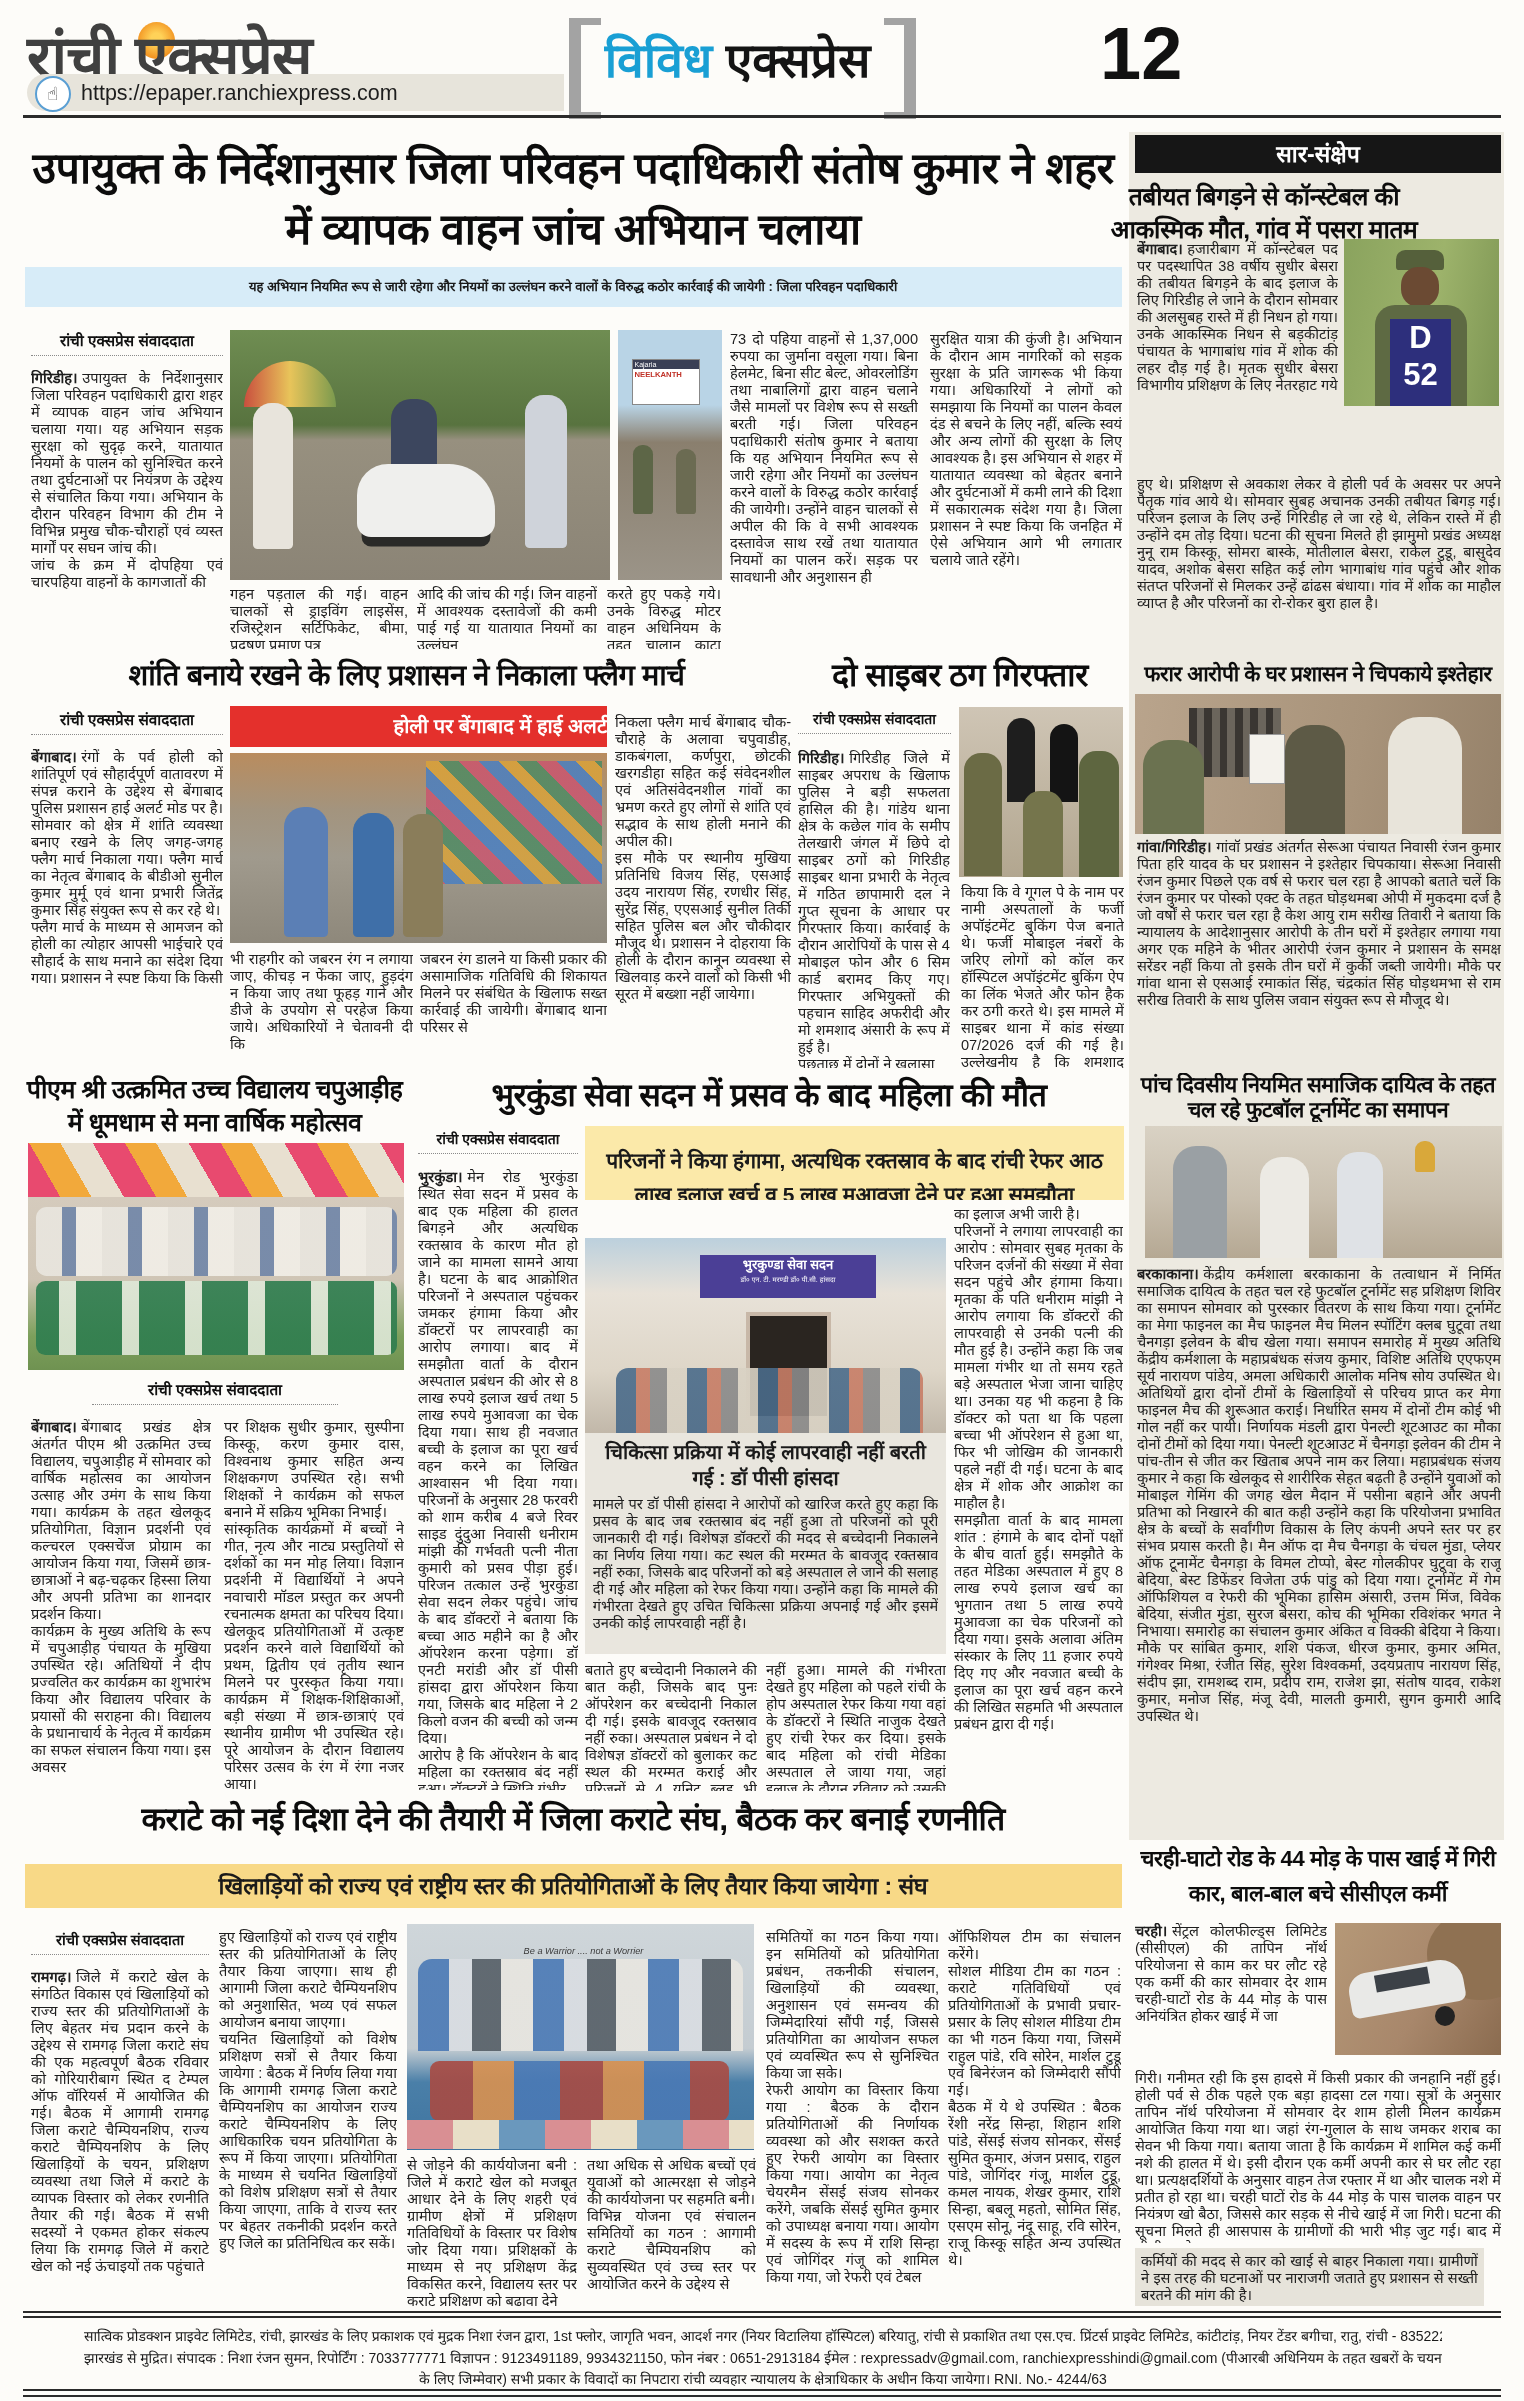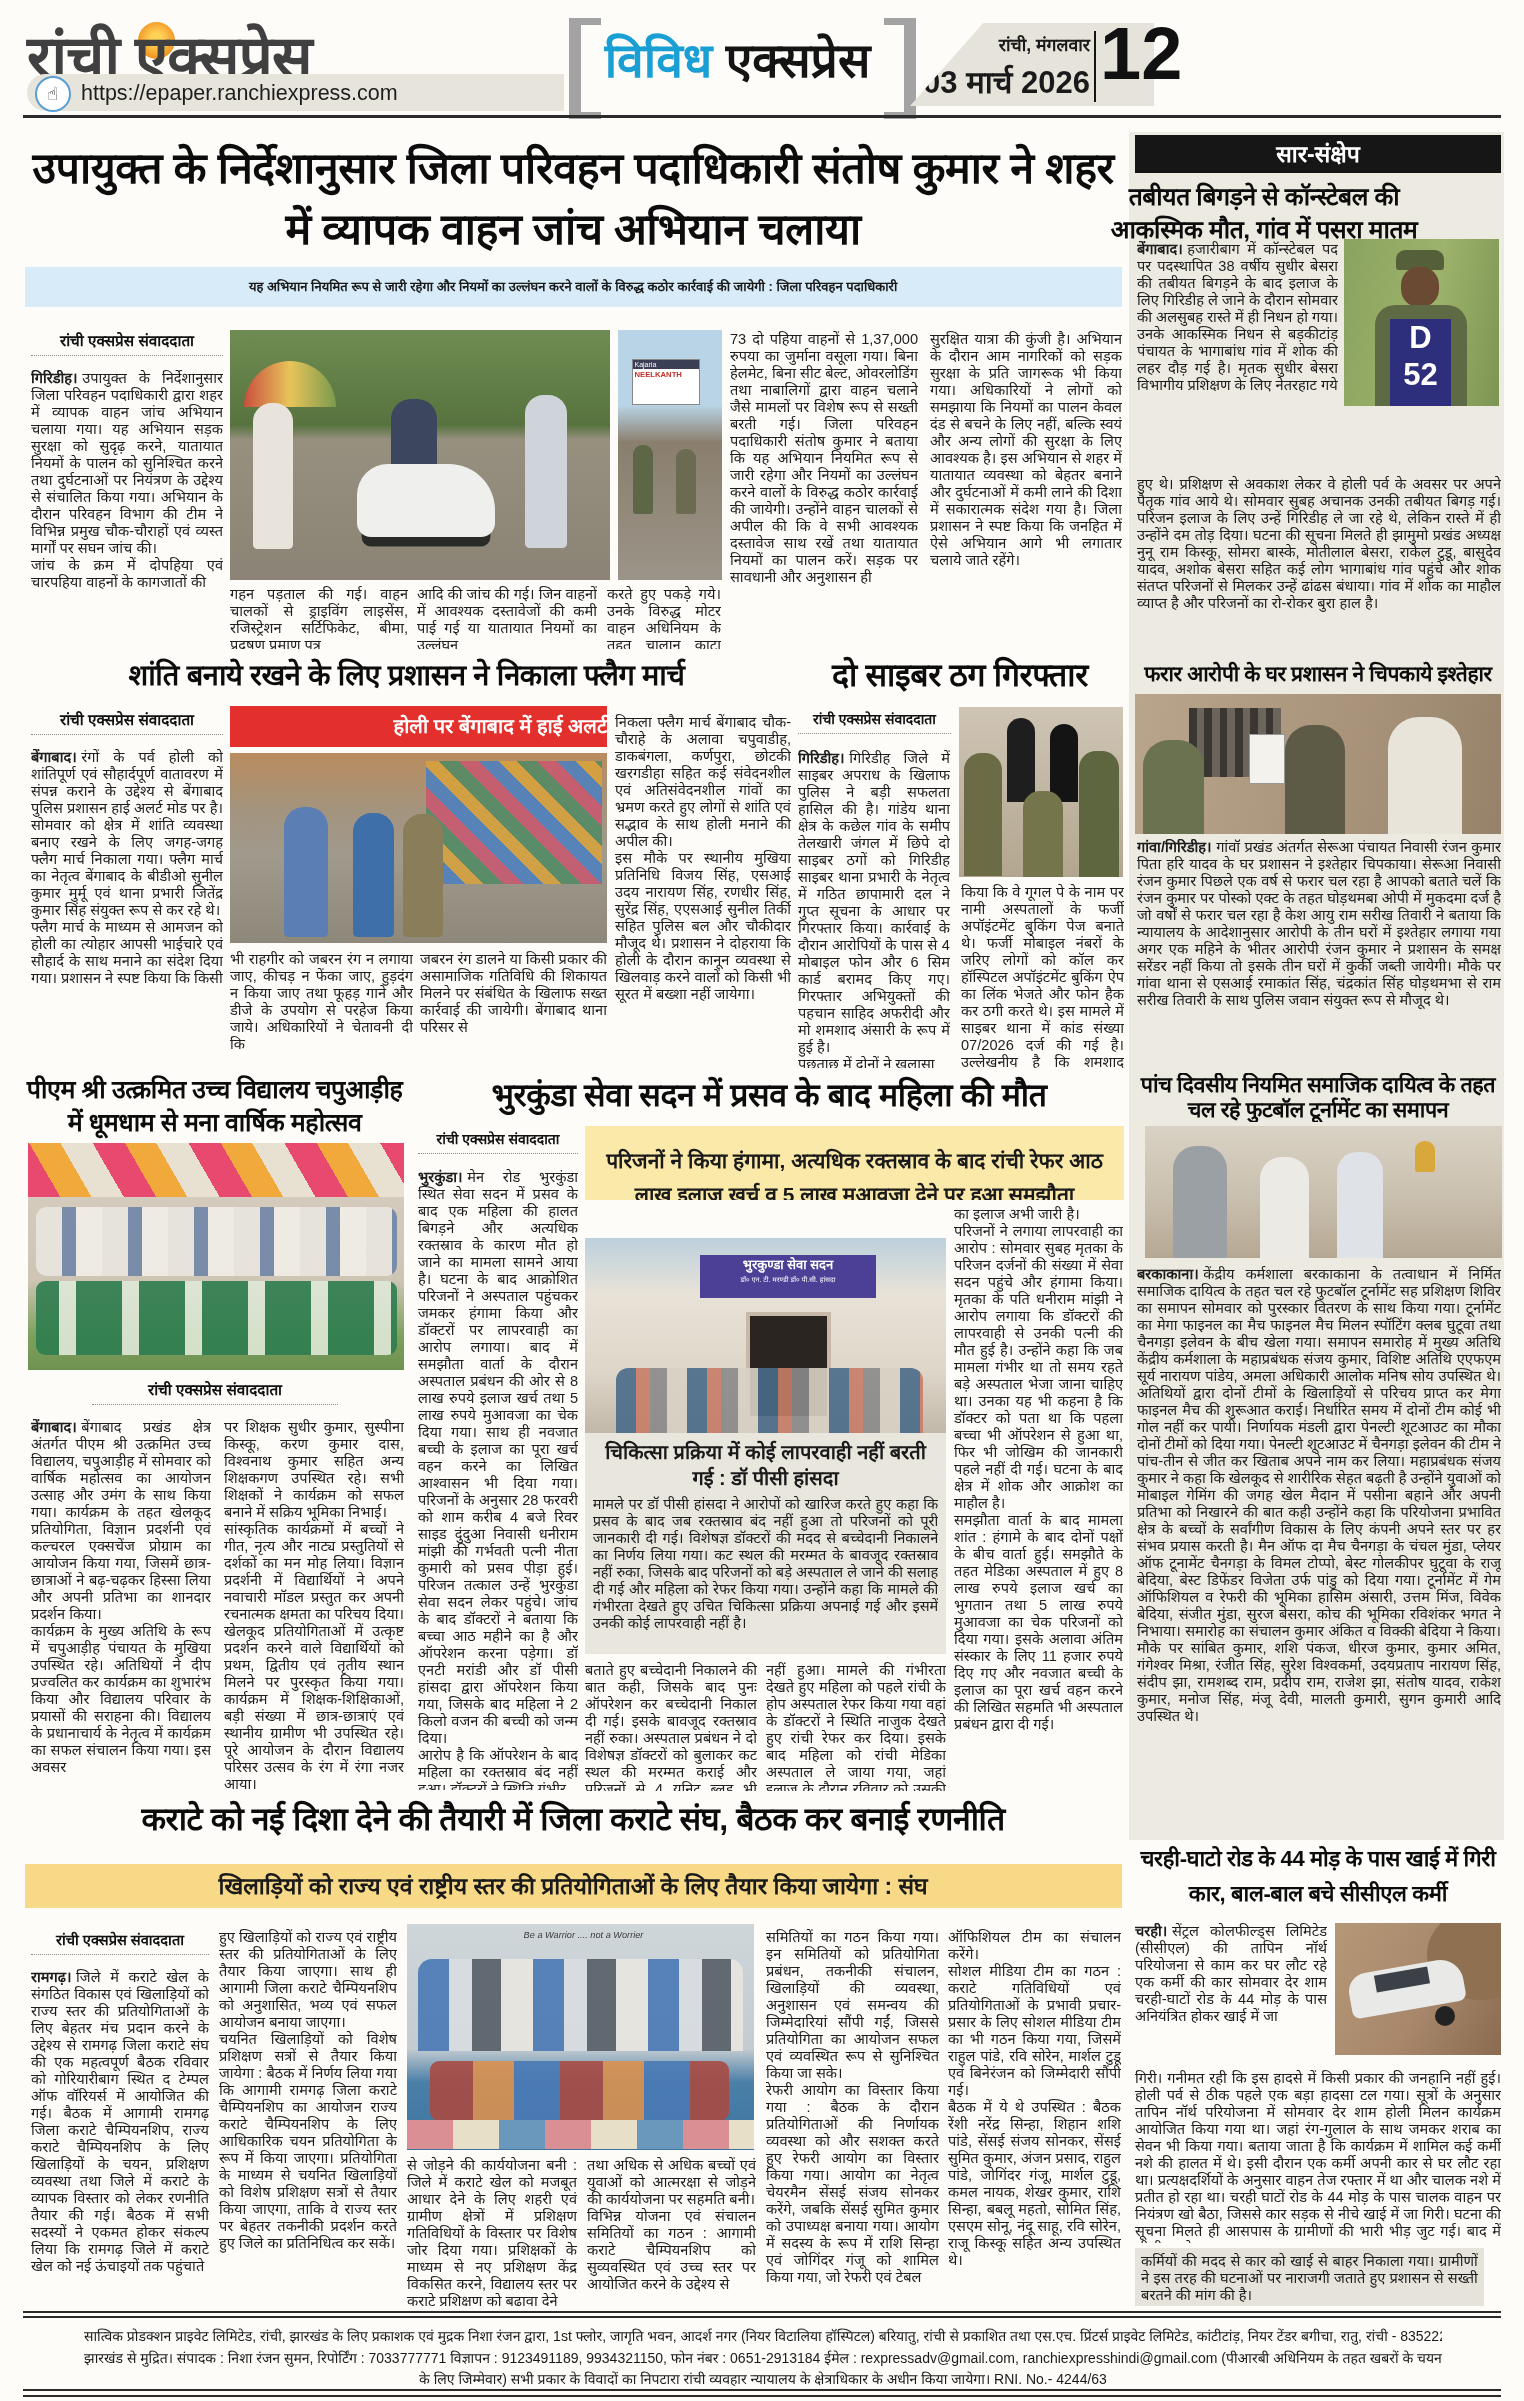--- a/index.html
+++ b/index.html
@@ -23,25 +23,20 @@
   <div class="abs" style="left:27px;top:74px;width:537px;height:37px;background:#e7e4db;border-radius:20px 0 0 20px;">
     <div class="abs" style="left:7.7px;top:2.3px;width:32px;height:32px;border-radius:50%;background:#fff;border:2.3px solid #5a9fd4;text-align:center;line-height:31px;font-size:18.4px;color:#333;">☝</div>
     <a class="abs" style="left:54px;top:7px;font-size:21.5px;color:#1d1d1d;text-decoration:none;white-space:nowrap;">https://epaper.ranchiexpress.com</a>
   </div>
   <div class="abs" style="left:569px;top:18.4px;width:20px;height:87px;border-left:12.3px solid #a3a3a3;border-top:7.7px solid #a3a3a3;border-bottom:7.7px solid #a3a3a3;"></div>
   <div class="abs" style="left:595px;top:26px;width:285px;text-align:center;font-size:48px;font-weight:900;white-space:nowrap;">
     <span style="color:#199fd4;">विविध</span>
     <span style="color:#141414;">एक्सप्रेस</span>
   </div>
   <div class="abs" style="left:884px;top:18.4px;width:20px;height:87px;border-right:12.3px solid #a3a3a3;border-top:7.7px solid #a3a3a3;border-bottom:7.7px solid #a3a3a3;"></div>
-  <div class="abs" style="left:910px;top:23px;width:244px;height:83px;background:#e6e3da;clip-path:polygon(0 100%,30% 0,100% 0,100% 100%);">
-    <div class="abs" style="right:64px;top:9.2px;font-size:17.6px;font-weight:bold;white-space:nowrap;">रांची, मंगलवार</div>
-    <div class="abs" style="right:64px;top:37px;font-size:31px;font-weight:900;white-space:nowrap;">03 मार्च 2026</div>
-    <div class="abs" style="right:58px;top:7.7px;width:2.3px;height:71px;background:#141414;"></div>
-  </div>
   <div class="abs" style="left:1100px;top:10.7px;width:57px;text-align:center;font-size:74px;font-weight:900;color:#111;">12</div>
   <div class="abs rule" style="left:23px;top:115px;width:1478px;height:3.1px;"></div>
 </div>
 
 <div class="abs" style="left:1129px;top:132px;width:375px;height:1708px;background:#edeae1;"></div>
 
 <div>
   <div class="abs hl" style="left:24.6px;top:138px;width:1097px;height:124px;font-size:43px;line-height:61px;">उपायुक्त के निर्देशानुसार जिला परिवहन पदाधिकारी संतोष कुमार ने शहर में व्यापक वाहन जांच अभियान चलाया</div>
   <div class="abs" style="left:24.6px;top:267px;width:1097px;height:40px;background:#d7ecf8;font-size:13px;font-weight:bold;text-align:center;line-height:40px;overflow:hidden;">यह अभियान नियमित रूप से जारी रहेगा और नियमों का उल्लंघन करने वालों के विरुद्ध कठोर कार्रवाई की जायेगी : जिला परिवहन पदाधिकारी</div>
   <div class="abs byl" style="left:31px;top:330px;width:192px;">रांची एक्सप्रेस संवाददाता</div>
@@ -186,21 +181,21 @@
 </div>
 
 <div>
   <div class="abs hl" style="left:24.6px;top:1798px;width:1097px;height:43px;font-size:32px;line-height:43px;white-space:nowrap;">कराटे को नई दिशा देने की तैयारी में जिला कराटे संघ, बैठक कर बनाई रणनीति</div>
   <div class="abs" style="left:24.6px;top:1864px;width:1097px;height:44px;background:#f8d987;font-size:23px;font-weight:900;text-align:center;line-height:44px;overflow:hidden;">खिलाड़ियों को राज्य एवं राष्ट्रीय स्तर की प्रतियोगिताओं के लिए तैयार किया जायेगा : संघ</div>
   <div class="abs byl" style="left:31px;top:1929px;width:178px;font-size:14.6px;">रांची एक्सप्रेस संवाददाता</div>
   <div class="abs bt" style="left:31px;top:1969px;width:178px;height:338px;"><b class="dl">रामगढ़।</b><span>जिले में कराटे खेल के संगठित विकास एवं खिलाड़ियों को राज्य स्तर की प्रतियोगिताओं के लिए बेहतर मंच प्रदान करने के उद्देश्य से रामगढ़ जिला कराटे संघ की एक महत्वपूर्ण बैठक रविवार को गोरियारीबाग स्थित द टेम्पल ऑफ वॉरियर्स में आयोजित की गई। बैठक में आगामी रामगढ़ जिला कराटे चैम्पियनशिप, राज्य कराटे चैम्पियनशिप के लिए खिलाड़ियों के चयन, प्रशिक्षण व्यवस्था तथा जिले में कराटे के व्यापक विस्तार को लेकर रणनीति तैयार की गई। बैठक में सभी सदस्यों ने एकमत होकर संकल्प लिया कि रामगढ़ जिले में कराटे खेल को नई ऊंचाइयों तक पहुंचाते</span></div>
   <div class="abs bt" style="left:219px;top:1929px;width:178px;height:377px;">हुए खिलाड़ियों को राज्य एवं राष्ट्रीय स्तर की प्रतियोगिताओं के लिए तैयार किया जाएगा। साथ ही आगामी जिला कराटे चैम्पियनशिप को अनुशासित, भव्य एवं सफल आयोजन बनाया जाएगा।
 चयनित खिलाड़ियों को विशेष प्रशिक्षण सत्रों से तैयार किया जायेगा : बैठक में निर्णय लिया गया कि आगामी रामगढ़ जिला कराटे चैम्पियनशिप का आयोजन राज्य कराटे चैम्पियनशिप के लिए आधिकारिक चयन प्रतियोगिता के रूप में किया जाएगा। प्रतियोगिता के माध्यम से चयनित खिलाड़ियों को विशेष प्रशिक्षण सत्रों से तैयार किया जाएगा, ताकि वे राज्य स्तर पर बेहतर तकनीकी प्रदर्शन करते हुए जिले का प्रतिनिधित्व कर सकें।</div>
   <div class="abs ph" style="left:407px;top:1924px;width:347px;height:226px;background:linear-gradient(#cfd6da 0%,#c4ccd1 55%,#4a7fa8 70%,#3f74a0 100%);">
-    <div class="abs" style="left:92px;top:6px;width:169px;font-size:9.2px;font-style:italic;color:#3a3a3a;text-align:center;">Be a Warrior .... not a Worrier</div>
+    <div class="abs" style="left:92px;top:22px;width:169px;font-size:9.2px;font-style:italic;color:#3a3a3a;text-align:center;">Be a Warrior .... not a Worrier</div>
     <div class="abs" style="left:10.7px;top:35px;width:325px;height:92px;background:repeating-linear-gradient(90deg,#4a79b5 0 31px,#d9dde2 31px 54px,#555e66 54px 83px,#e8e6e0 83px 115px);border-radius:14px 14px 0 0;opacity:0.9;"></div>
     <div class="abs" style="left:23px;top:137px;width:299px;height:60px;background:repeating-linear-gradient(90deg,#a84a42 0 43px,#d9914f 43px 84px,#4a79b5 84px 130px);border-radius:9.2px;opacity:0.9;"></div>
     <div class="abs" style="left:0;top:196px;width:100%;height:29px;background:repeating-linear-gradient(90deg,#d98f93 0 46px,#e8dfc8 46px 92px,#6a98bd 92px 138px);"></div>
   </div>
   <div class="abs bt" style="left:407px;top:2157px;width:170px;height:149px;">से जोड़ने की कार्ययोजना बनी : जिले में कराटे खेल को मजबूत आधार देने के लिए शहरी एवं ग्रामीण क्षेत्रों में प्रशिक्षण गतिविधियों के विस्तार पर विशेष जोर दिया गया। प्रशिक्षकों के माध्यम से नए प्रशिक्षण केंद्र विकसित करने, विद्यालय स्तर पर कराटे प्रशिक्षण को बढ़ावा देने</div>
   <div class="abs bt" style="left:587px;top:2157px;width:169px;height:149px;">तथा अधिक से अधिक बच्चों एवं युवाओं को आत्मरक्षा से जोड़ने की कार्ययोजना पर सहमति बनी।
 विभिन्न योजना एवं संचालन समितियों का गठन : आगामी कराटे चैम्पियनशिप को सुव्यवस्थित एवं उच्च स्तर पर आयोजित करने के उद्देश्य से</div>
   <div class="abs bt" style="left:766px;top:1929px;width:173px;height:377px;">समितियों का गठन किया गया। इन समितियों को प्रतियोगिता प्रबंधन, तकनीकी संचालन, खिलाड़ियों की व्यवस्था, अनुशासन एवं समन्वय की जिम्मेदारियां सौंपी गईं, जिससे प्रतियोगिता का आयोजन सफल एवं व्यवस्थित रूप से सुनिश्चित किया जा सके।
 रेफरी आयोग का विस्तार किया गया : बैठक के दौरान प्रतियोगिताओं की निर्णायक व्यवस्था को और सशक्त करते हुए रेफरी आयोग का विस्तार किया गया। आयोग का नेतृत्व चेयरमैन सेंसई संजय सोनकर करेंगे, जबकि सेंसई सुमित कुमार को उपाध्यक्ष बनाया गया। आयोग में सदस्य के रूप में राशि सिन्हा एवं जोगिंदर गंजू को शामिल किया गया, जो रेफरी एवं टेबल</div>
   <div class="abs bt" style="left:948px;top:1929px;width:173px;height:377px;">ऑफिशियल टीम का संचालन करेंगे।

